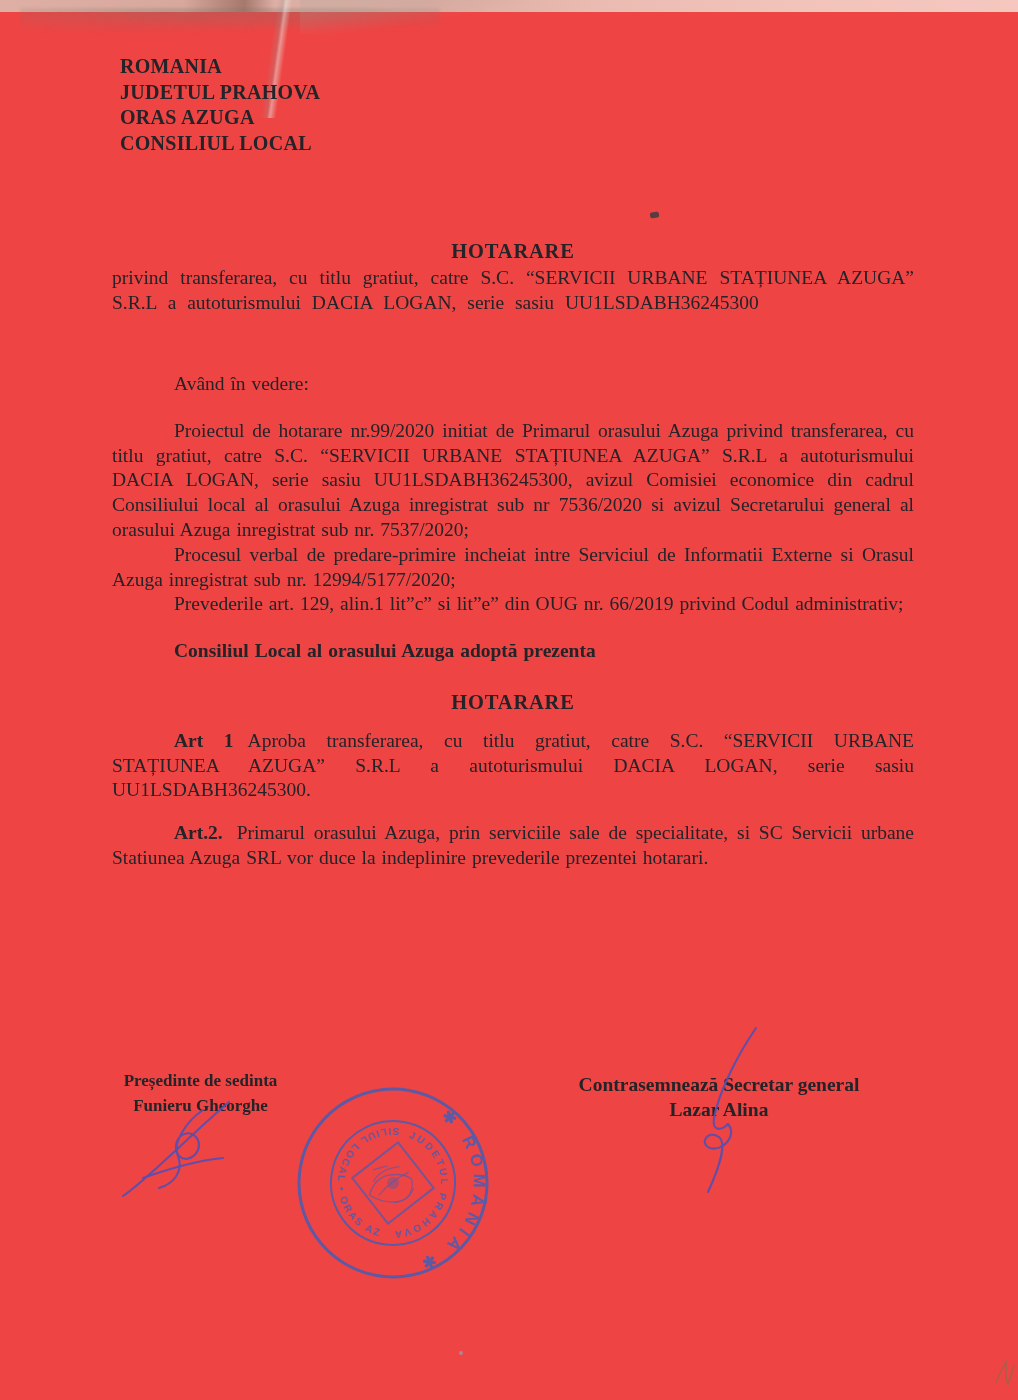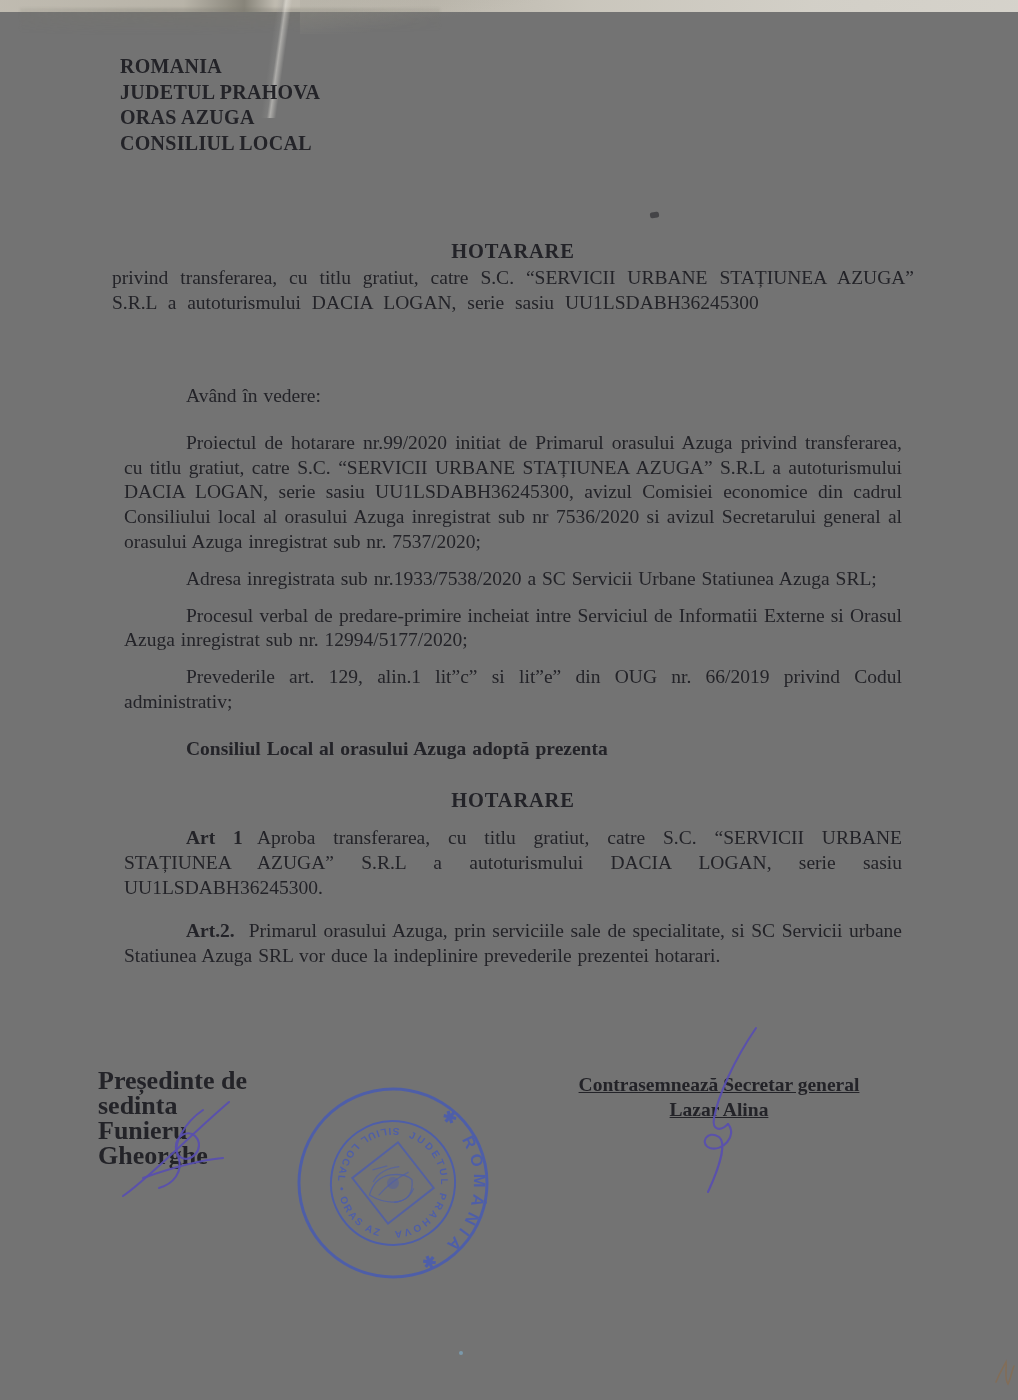--- a/index.html
+++ b/index.html
@@ -1,18 +1,18 @@
 <!DOCTYPE html>
 <html><head>
 <meta charset="utf-8">
 <style>
   html,body{margin:0;padding:0;background:#ffffff;}
   .page{
     position:relative;width:1018px;height:1400px;margin:0 auto;
-    background:#737373;overflow:hidden;
+    background:#ef4444;overflow:hidden;
     font-family:"Liberation Serif", serif;color:#232328;
   }
   
   .scan-top-edge{position:absolute;left:0;top:0;width:1018px;height:12px;
     background:linear-gradient(90deg,#d9d3c5 0%,#cfc9ba 18%,#8e8a7c 24%,#d8d2c4 27%,#d3cdbf 42%,#e7e2d5 58%,#f2eee3 80%,#f6f2e8 100%);
     opacity:.75;}
   .scan-top-shadow{position:absolute;left:20px;top:8px;width:420px;height:30px;
     background:radial-gradient(ellipse at 30% 20%,rgba(120,118,108,.28),transparent 60%),
                radial-gradient(ellipse at 75% 10%,rgba(120,118,108,.22),transparent 55%);
     filter:blur(1px);}
@@ -24,31 +24,31 @@
   .speck-blue{position:absolute;left:459px;top:1351px;width:4px;height:4px;border-radius:50%;background:#7fb3d0;opacity:.6;}
   .corner-mark{position:absolute;left:992px;top:1356px;opacity:.65;}
   
   .letterhead{position:absolute;left:120px;top:54px;font-size:20px;font-weight:bold;line-height:25.5px;letter-spacing:.3px;}
   
   .titleblock{position:absolute;left:112px;top:240px;width:802px;}
   .titleblock .t{margin:0;text-align:center;font-weight:bold;font-size:20.5px;letter-spacing:.8px;}
   .titleblock .s{margin:2px 0 0;font-size:19.5px;line-height:25px;text-align:justify;word-spacing:6px;}
   
   .flow{position:absolute;left:112px;top:372px;width:802px;font-size:19.5px;line-height:24.8px;text-align:justify;word-spacing:1px;}
-  .flow p{margin:12px;text-indent:62px;}
+  .flow p{margin:0;text-indent:62px;}
   .m-recital1{margin-top:22px !important;}
   .m-legal{margin-top:14px !important;}
   .m-adopt{margin-top:22px !important;font-weight:bold;}
   .m-head2{margin-top:26px !important;text-align:center;text-indent:0 !important;font-weight:bold;font-size:20.5px;letter-spacing:.8px;}
   .m-art1{margin-top:14px !important;word-spacing:12px;}
   .m-art2{margin-top:18px !important;}
   .flow b{margin-right:14px;}
   
-  .sig-left{position:absolute;left:98px;top:1068px;width:205px;font-weight:bold;font-size:26px;line-height:25px;}
-  .sig-right{position:absolute;left:560px;top:1072px;width:318px;text-align:center;font-weight:bold;font-size:19.5px;line-height:25px;text-decoration:underline;}
+  .sig-left{position:absolute;left:98px;top:1068px;width:205px;text-align:center;font-weight:bold;font-size:17px;line-height:25px;}
+  .sig-right{position:absolute;left:560px;top:1072px;width:318px;text-align:center;font-weight:bold;font-size:19.5px;line-height:25px;}
   .footer{position:absolute;left:112px;top:1180px;font-weight:bold;font-size:19.5px;line-height:27px;}
   .stamp{position:absolute;left:290px;top:1080px;}
   .ink-left{position:absolute;left:115px;top:1090px;}
   .ink-right{position:absolute;left:668px;top:1024px;}
   svg .ink{fill:none;stroke:#584fae;stroke-width:2.1;stroke-linecap:round;opacity:.95;}
 </style>
 </head>
 <body>
 
 <div class="page">
@@ -71,21 +71,20 @@
   </div>
 
   <div class="titleblock">
     <p class="t">HOTARARE</p>
     <p class="s">privind transferarea, cu titlu gratiut, catre S.C. “SERVICII URBANE STAȚIUNEA AZUGA” S.R.L a autoturismului DACIA LOGAN, serie sasiu UU1LSDABH36245300</p>
   </div>
 
   <div class="flow">
     <p>Având în vedere:</p>
     <p class="m-recital1">Proiectul de hotarare nr.99/2020 initiat de Primarul orasului Azuga privind transferarea, cu titlu gratiut, catre S.C. “SERVICII URBANE STAȚIUNEA AZUGA” S.R.L a autoturismului DACIA LOGAN, serie sasiu UU1LSDABH36245300, avizul Comisiei economice din cadrul Consiliului local al orasului Azuga inregistrat sub nr 7536/2020 si avizul Secretarului general al orasului Azuga inregistrat sub nr. 7537/2020;</p>
-    <p>Adresa inregistrata sub nr.1933/7538/2020 a SC Servicii Urbane Statiunea Azuga SRL;</p>
     <p>Procesul verbal de predare-primire incheiat intre Serviciul de Informatii Externe si Orasul Azuga inregistrat sub nr. 12994/5177/2020;</p>
     <p>Prevederile art. 129, alin.1 lit”c” si lit”e” din OUG nr. 66/2019 privind Codul administrativ;</p>
     <p class="m-adopt">Consiliul Local al orasului Azuga adoptă prezenta</p>
     <p class="m-head2">HOTARARE</p>
     <p class="m-art1"><b>Art 1</b><span>Aproba transferarea, cu titlu gratiut, catre S.C. “SERVICII URBANE STAȚIUNEA AZUGA” S.R.L a autoturismului DACIA LOGAN, serie sasiu UU1LSDABH36245300.</span></p>
     <p class="m-art2"><b>Art.2.</b><span>Primarul orasului Azuga, prin serviciile sale de specialitate, si SC Servicii urbane Statiunea Azuga SRL vor duce la indeplinire prevederile prezentei hotarari.</span></p>
   </div>
 
   <div class="sig-left">
     <div>Președinte de sedinta</div>

